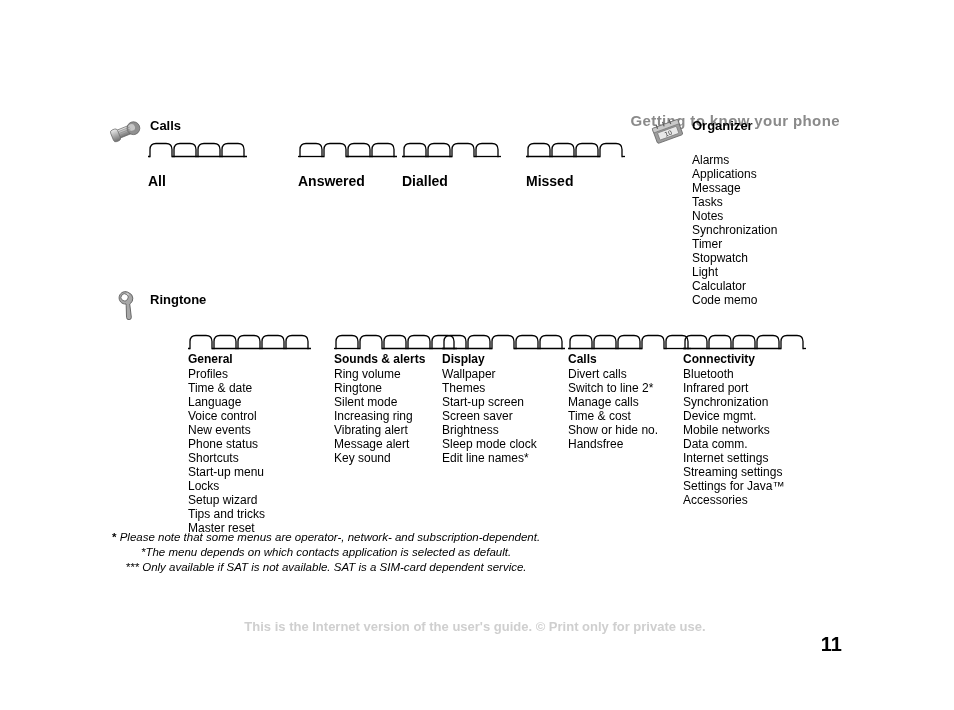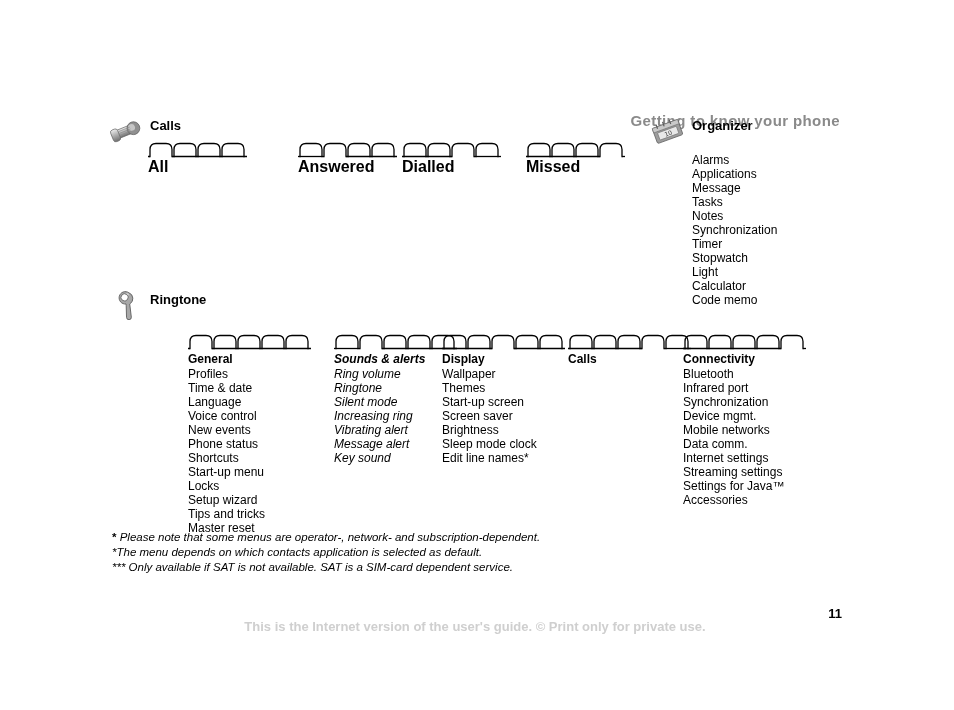--- a/index.html
+++ b/index.html
@@ -84,24 +84,24 @@
   .menu-list li {
     font-size: 12px;
     line-height: 14px;
     white-space: nowrap;
   }
 
   
   #calls-section { left: 108px; top: 118px; }
   .calls-tabcol { position: absolute; top: 24px; }
   .calls-tabcol .caption {
-    font-size: 16px;
+    font-size: 14px;
     font-weight: bold;
     line-height: 14px;
-    margin-top: 1px;
+    margin-top: 15px;
     white-space: nowrap;
   }
 
   
   #organizer-section { left: 650px; top: 118px; }
   #organizer-section .menu-list { margin-left: 42px; margin-top: 13px; }
 
   
   #settings-section { left: 108px; top: 292px; }
   #settings-cols { position: relative; margin-top: 20px; }
@@ -111,40 +111,41 @@
     position: absolute;
     left: 112px;
     top: 530px;
   }
   .footnotes p {
     margin: 0;
     font-size: 11.5px;
     font-style: italic;
     line-height: 15px;
     white-space: nowrap;
+    text-align: center;
   }
   .footnotes .fn-star { font-style: normal; font-weight: bold; }
 
   
   .footer-note {
     position: absolute;
     left: 0;
     right: 4px;
     top: 619px;
     text-align: center;
     font-size: 13px;
     font-weight: bold;
     color: #cfcfcf;
     white-space: nowrap;
   }
   .page-number {
     position: absolute;
     right: 112px;
-    top: 606px;
-    font-size: 13px;
+    top: 633px;
+    font-size: 20px;
     font-weight: bold;
     color: #000;
   }
 </style>
 </head>
 <body>
 
 <div class="page-header">Getting to know your phone</div>
 
 <div class="section" id="calls-section">
@@ -294,21 +295,21 @@
           <li>New events</li>
           <li>Phone status</li>
           <li>Shortcuts</li>
           <li>Start-up menu</li>
           <li>Locks</li>
           <li>Setup wizard</li>
           <li>Tips and tricks</li>
           <li>Master reset</li>
         </ul>
       </div>
-      <div class="col" style="left: 186px; font-style: italic;">
+      <div class="col" style="left: 186px;">
         <div class="tabstrip">
           <svg width="128" height="17" viewBox="0 0 128 17">
             <path d="M 2 14.5 L 2 7.5 Q 2 1.5 8 1.5 L 18 1.5 Q 24 1.5 24 7.5 L 24 14.5" fill="none" stroke="#000" stroke-width="1.3" stroke-linecap="square"></path>
             <path d="M 26 14.5 L 26 7.5 Q 26 1.5 32 1.5 L 42 1.5 Q 48 1.5 48 7.5 L 48 14.5" fill="none" stroke="#000" stroke-width="1.3" stroke-linecap="square"></path>
             <path d="M 50 14.5 L 50 7.5 Q 50 1.5 56 1.5 L 66 1.5 Q 72 1.5 72 7.5 L 72 14.5" fill="none" stroke="#000" stroke-width="1.3" stroke-linecap="square"></path>
             <path d="M 74 14.5 L 74 7.5 Q 74 1.5 80 1.5 L 90 1.5 Q 96 1.5 96 7.5 L 96 14.5" fill="none" stroke="#000" stroke-width="1.3" stroke-linecap="square"></path>
             <path d="M 98 14.5 L 98 7.5 Q 98 1.5 104 1.5 L 114 1.5 Q 120 1.5 120 7.5 L 120 14.5" fill="none" stroke="#000" stroke-width="1.3" stroke-linecap="square"></path>
             <line x1="0" y1="14.5" x2="26" y2="14.5" stroke="#000" stroke-width="1.3"></line>
             <line x1="48" y1="14.5" x2="123" y2="14.5" stroke="#000" stroke-width="1.3"></line>
           </svg>
@@ -353,20 +354,28 @@
             <path d="M 2 14.5 L 2 7.5 Q 2 1.5 8 1.5 L 18 1.5 Q 24 1.5 24 7.5 L 24 14.5" fill="none" stroke="#000" stroke-width="1.3" stroke-linecap="square"></path>
             <path d="M 26 14.5 L 26 7.5 Q 26 1.5 32 1.5 L 42 1.5 Q 48 1.5 48 7.5 L 48 14.5" fill="none" stroke="#000" stroke-width="1.3" stroke-linecap="square"></path>
             <path d="M 50 14.5 L 50 7.5 Q 50 1.5 56 1.5 L 66 1.5 Q 72 1.5 72 7.5 L 72 14.5" fill="none" stroke="#000" stroke-width="1.3" stroke-linecap="square"></path>
             <path d="M 74 14.5 L 74 7.5 Q 74 1.5 80 1.5 L 90 1.5 Q 96 1.5 96 7.5 L 96 14.5" fill="none" stroke="#000" stroke-width="1.3" stroke-linecap="square"></path>
             <path d="M 98 14.5 L 98 7.5 Q 98 1.5 104 1.5 L 114 1.5 Q 120 1.5 120 7.5 L 120 14.5" fill="none" stroke="#000" stroke-width="1.3" stroke-linecap="square"></path>
             <line x1="0" y1="14.5" x2="74" y2="14.5" stroke="#000" stroke-width="1.3"></line>
             <line x1="96" y1="14.5" x2="123" y2="14.5" stroke="#000" stroke-width="1.3"></line>
           </svg>
         </div>
         <div class="col-title">Calls</div>
+        <ul class="menu-list">
+          <li>Divert calls</li>
+          <li>Switch to line 2*</li>
+          <li>Manage calls</li>
+          <li>Time &amp; cost</li>
+          <li>Show or hide no.</li>
+          <li>Handsfree</li>
+        </ul>
       </div>
       <div class="col" style="left: 535px;">
         <div class="tabstrip">
           <svg width="128" height="17" viewBox="0 0 128 17">
             <path d="M 2 14.5 L 2 7.5 Q 2 1.5 8 1.5 L 18 1.5 Q 24 1.5 24 7.5 L 24 14.5" fill="none" stroke="#000" stroke-width="1.3" stroke-linecap="square"></path>
             <path d="M 26 14.5 L 26 7.5 Q 26 1.5 32 1.5 L 42 1.5 Q 48 1.5 48 7.5 L 48 14.5" fill="none" stroke="#000" stroke-width="1.3" stroke-linecap="square"></path>
             <path d="M 50 14.5 L 50 7.5 Q 50 1.5 56 1.5 L 66 1.5 Q 72 1.5 72 7.5 L 72 14.5" fill="none" stroke="#000" stroke-width="1.3" stroke-linecap="square"></path>
             <path d="M 74 14.5 L 74 7.5 Q 74 1.5 80 1.5 L 90 1.5 Q 96 1.5 96 7.5 L 96 14.5" fill="none" stroke="#000" stroke-width="1.3" stroke-linecap="square"></path>
             <path d="M 98 14.5 L 98 7.5 Q 98 1.5 104 1.5 L 114 1.5 Q 120 1.5 120 7.5 L 120 14.5" fill="none" stroke="#000" stroke-width="1.3" stroke-linecap="square"></path>
             <line x1="0" y1="14.5" x2="98" y2="14.5" stroke="#000" stroke-width="1.3"></line>

